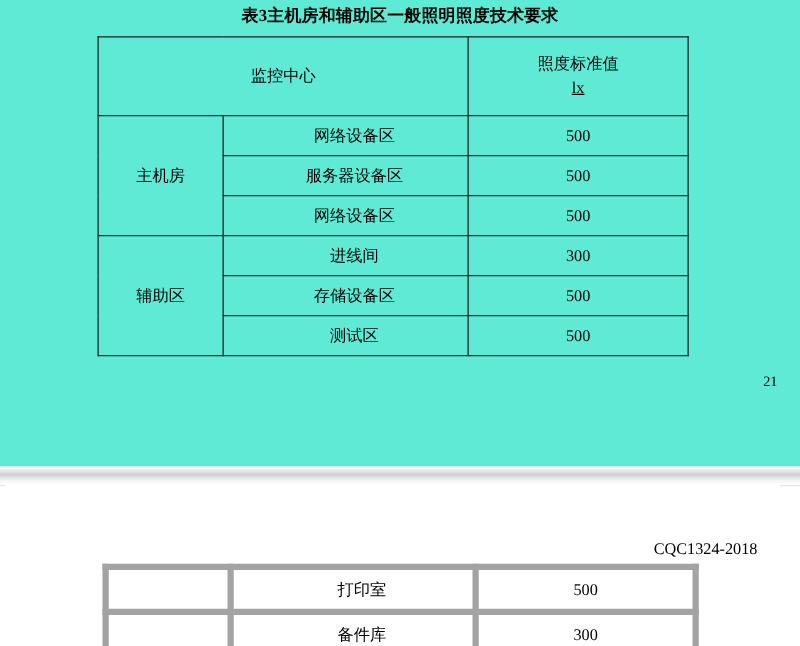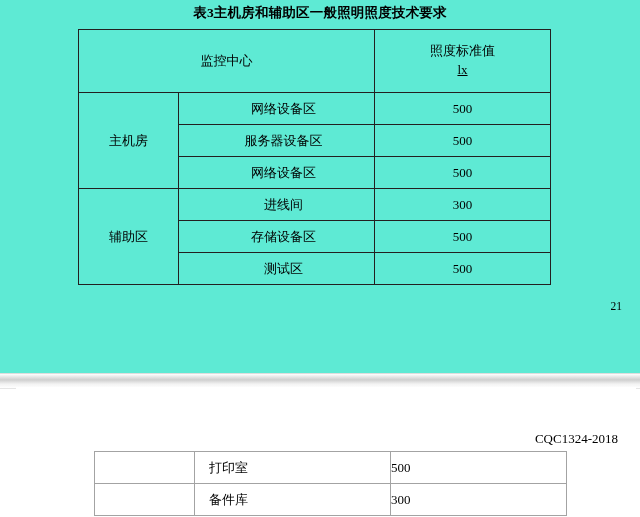--- a/index.html
+++ b/index.html
@@ -93,21 +93,21 @@
     width: 640px;
     height: 14px;
     background: linear-gradient(to bottom, #ffffff 0%, #e9e9e9 18%, #cfcfcf 42%, #f3f3f3 72%, #ffffff 100%);
     border-top: 1px solid #dedede;
     border-bottom: 1px solid #e5e5e5;
   }
 
   
   .page-two {
     position: absolute;
-    left: 16px;
+    left: 4px;
     top: 387px;
     width: 620px;
     height: 130px;
     background: #ffffff;
   }
   .doc-code {
     position: absolute;
     right: 18px;
     top: 44px;
     font-size: 13px;
@@ -116,24 +116,24 @@
   table.lux-table-cont {
     position: absolute;
     left: 78px;
     top: 64px;
     width: 472px;
     border-collapse: collapse;
     table-layout: fixed;
     font-size: 13px;
   }
   table.lux-table-cont td {
-    border: 1px solid #a3a3a3;
+    border: 5px solid #a3a3a3;
     padding: 0;
     height: 31px;
-    text-align: left;
+    text-align: center;
     vertical-align: middle;
     font-size: 13px;
     font-family: "Liberation Serif", serif;
     margin-left: 32px;
   }
 </style>
 </head>
 <body>
 
 <div class="page-one">

